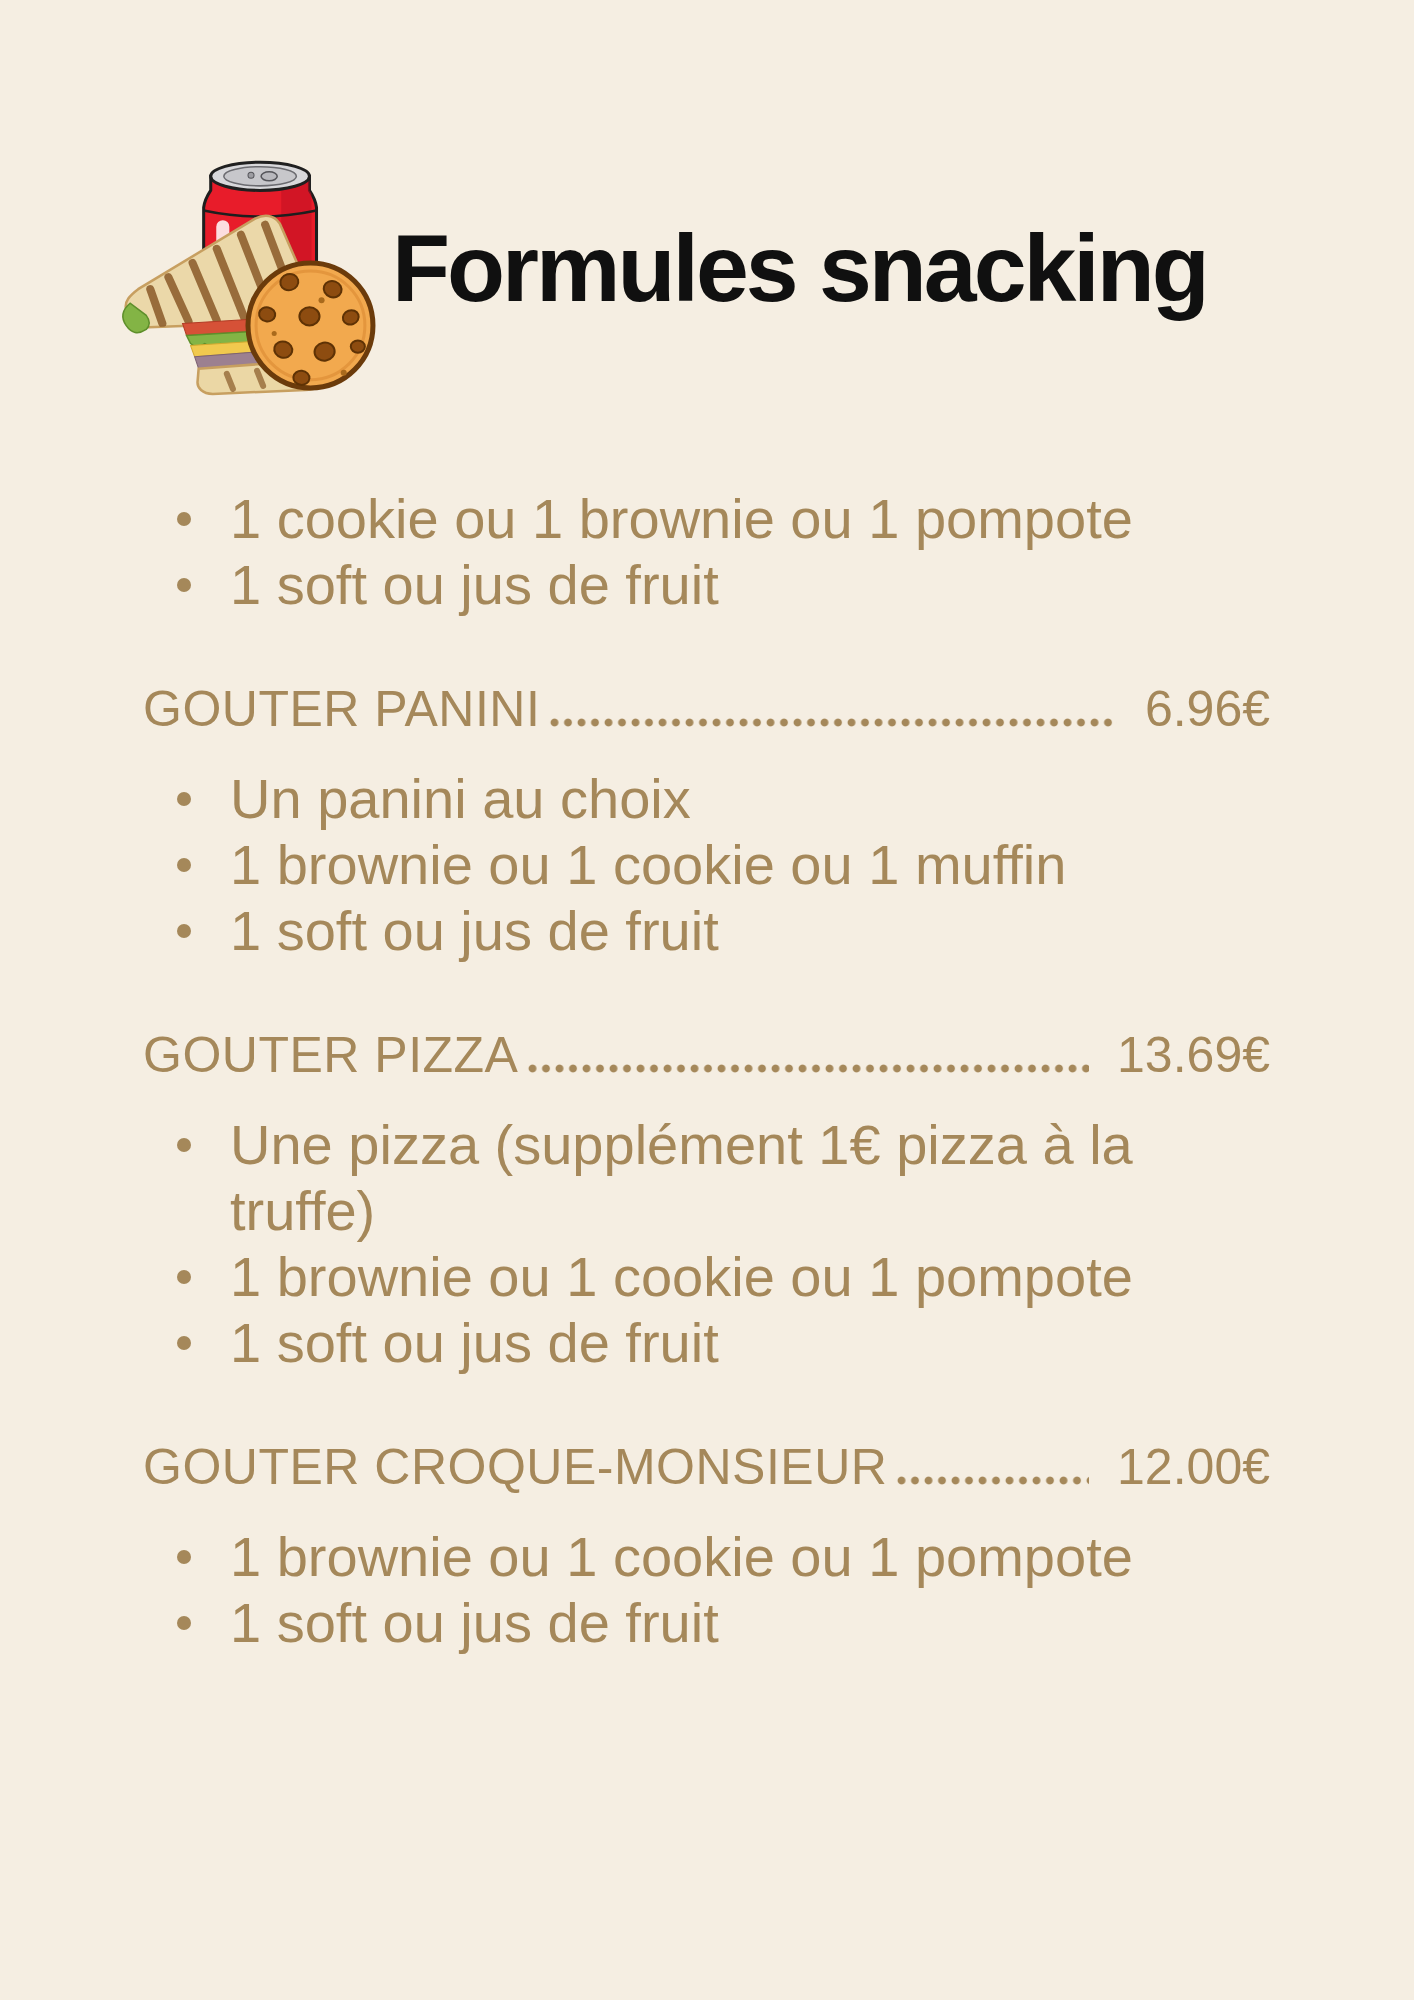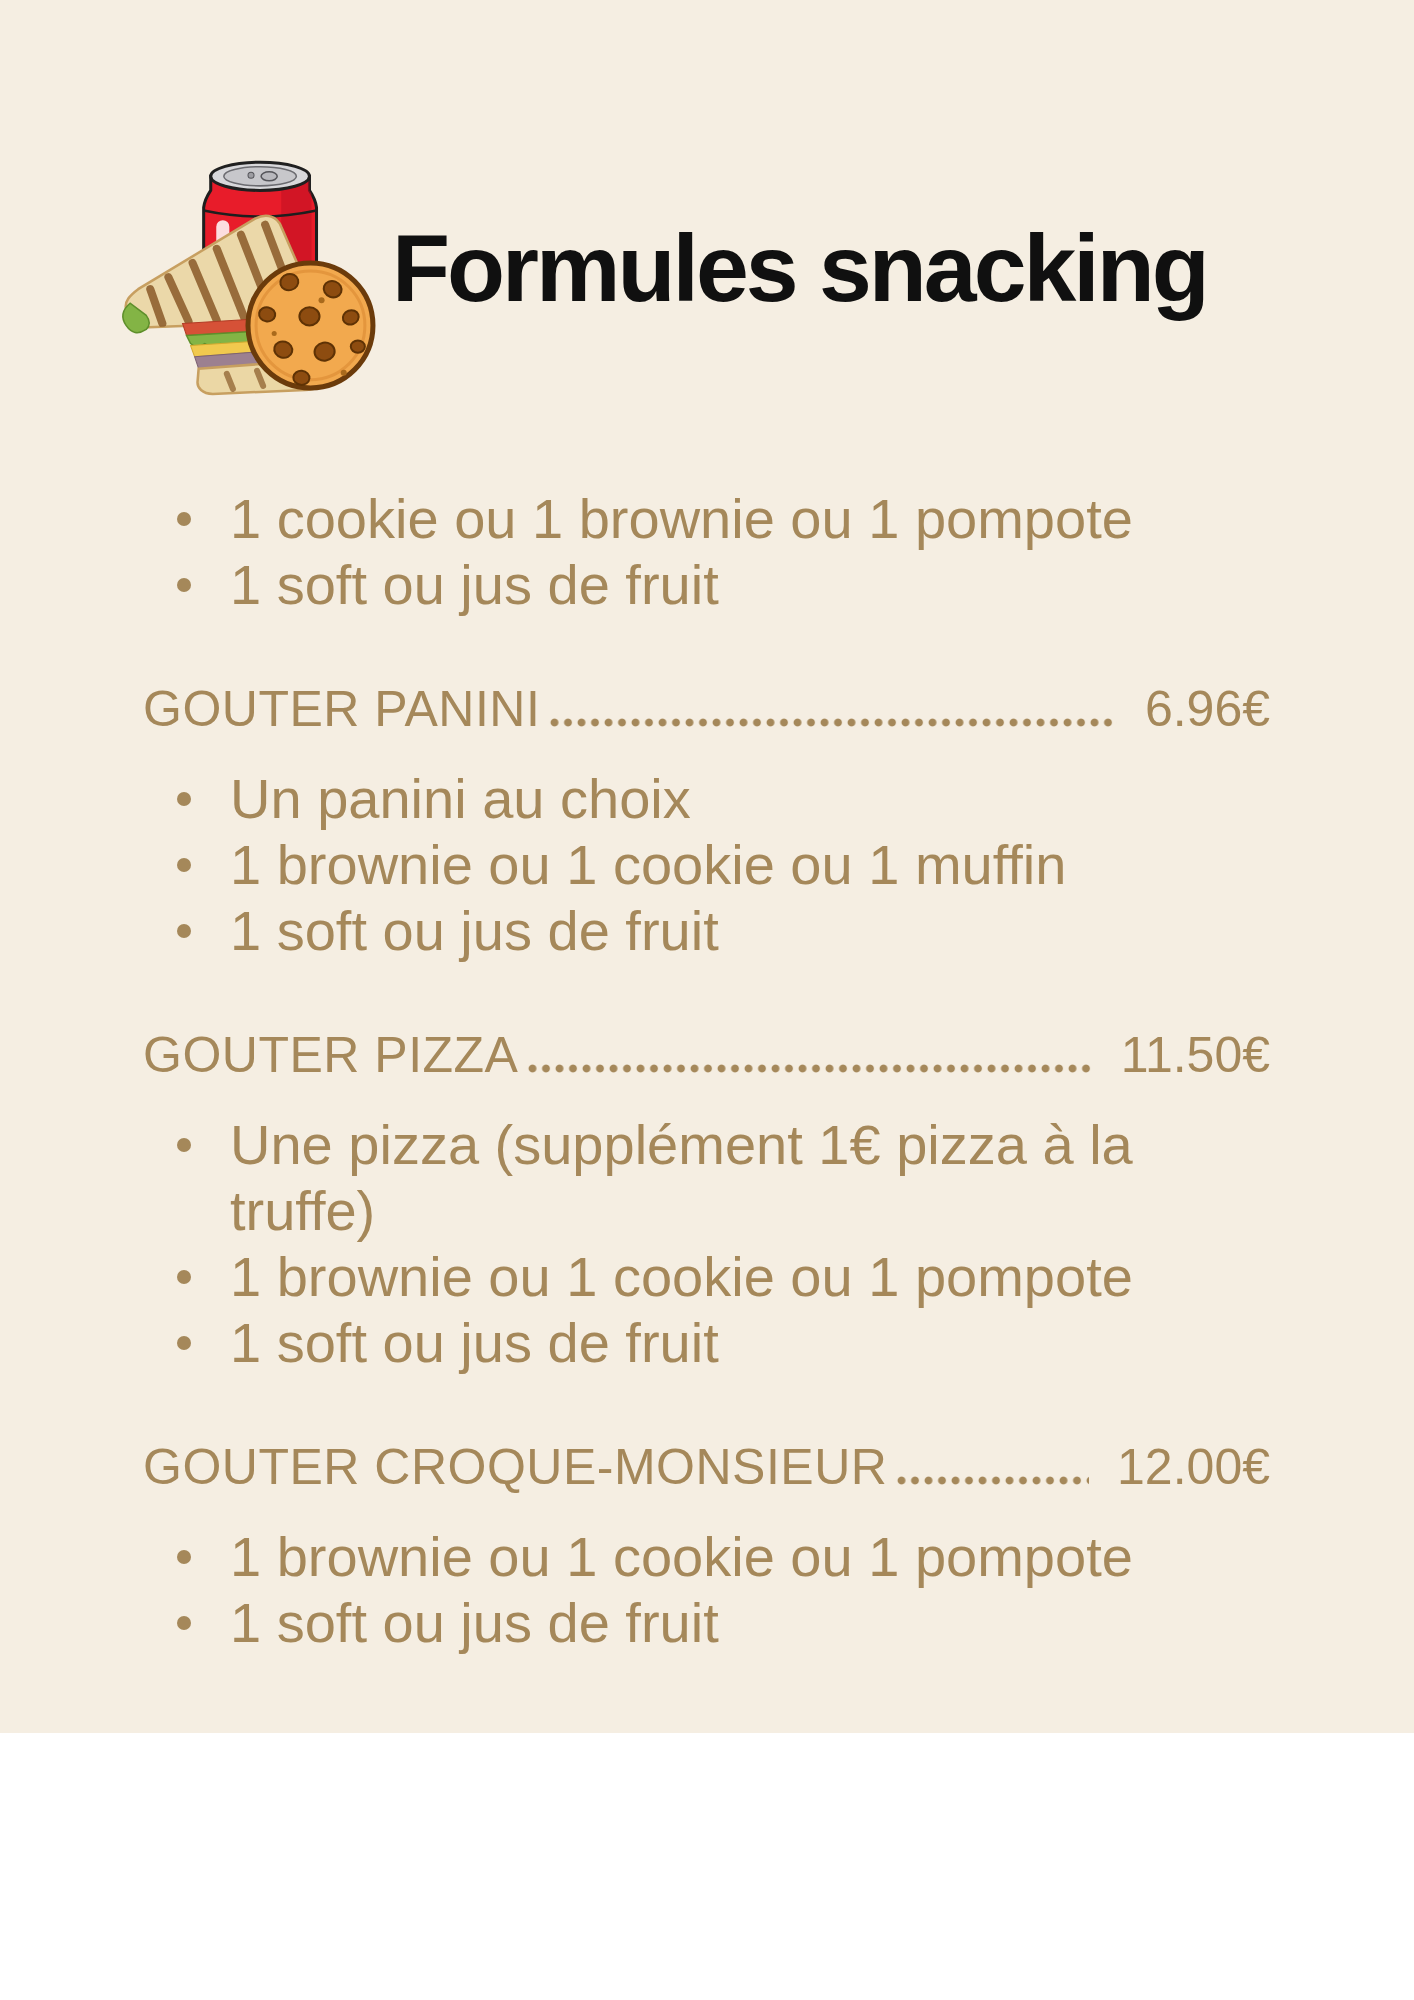--- a/index.html
+++ b/index.html
@@ -1,19 +1,19 @@
 <!DOCTYPE html>
 <html><head>
 <meta charset="utf-8">
 <style>
   html, body { margin: 0; padding: 0; }
   .page {
     position: relative;
     width: 1414px;
-    height: 1733px;
+    height: 2000px;
     background: #f5eee2;
     font-family: "Liberation Sans", sans-serif;
     overflow: hidden;
   }
   .header {
     display: flex;
     align-items: center;
     padding: 136px 40px 0 116px;
   }
   .illustration { width: 264px; height: 264px; flex: 0 0 auto; }
@@ -183,21 +183,21 @@
           <span class="bullet"></span>
           <span>1 soft ou jus de fruit</span>
         </li>
       </ul>
     </div>
 
     <div class="menu-section">
       <div class="section-row">
         <span class="section-name">GOUTER PIZZA</span>
         <span class="dots-leader"></span>
-        <span class="section-price">11.50€</span>
+        <span class="section-price">13.69€</span>
       </div>
       <ul class="item-list">
         <li class="menu-item">
           <span class="bullet"></span>
           <span>Une pizza (supplément 1€ pizza à la truffe)</span>
         </li>
         <li class="menu-item">
           <span class="bullet"></span>
           <span>1 brownie ou 1 cookie ou 1 pompote</span>
         </li>

